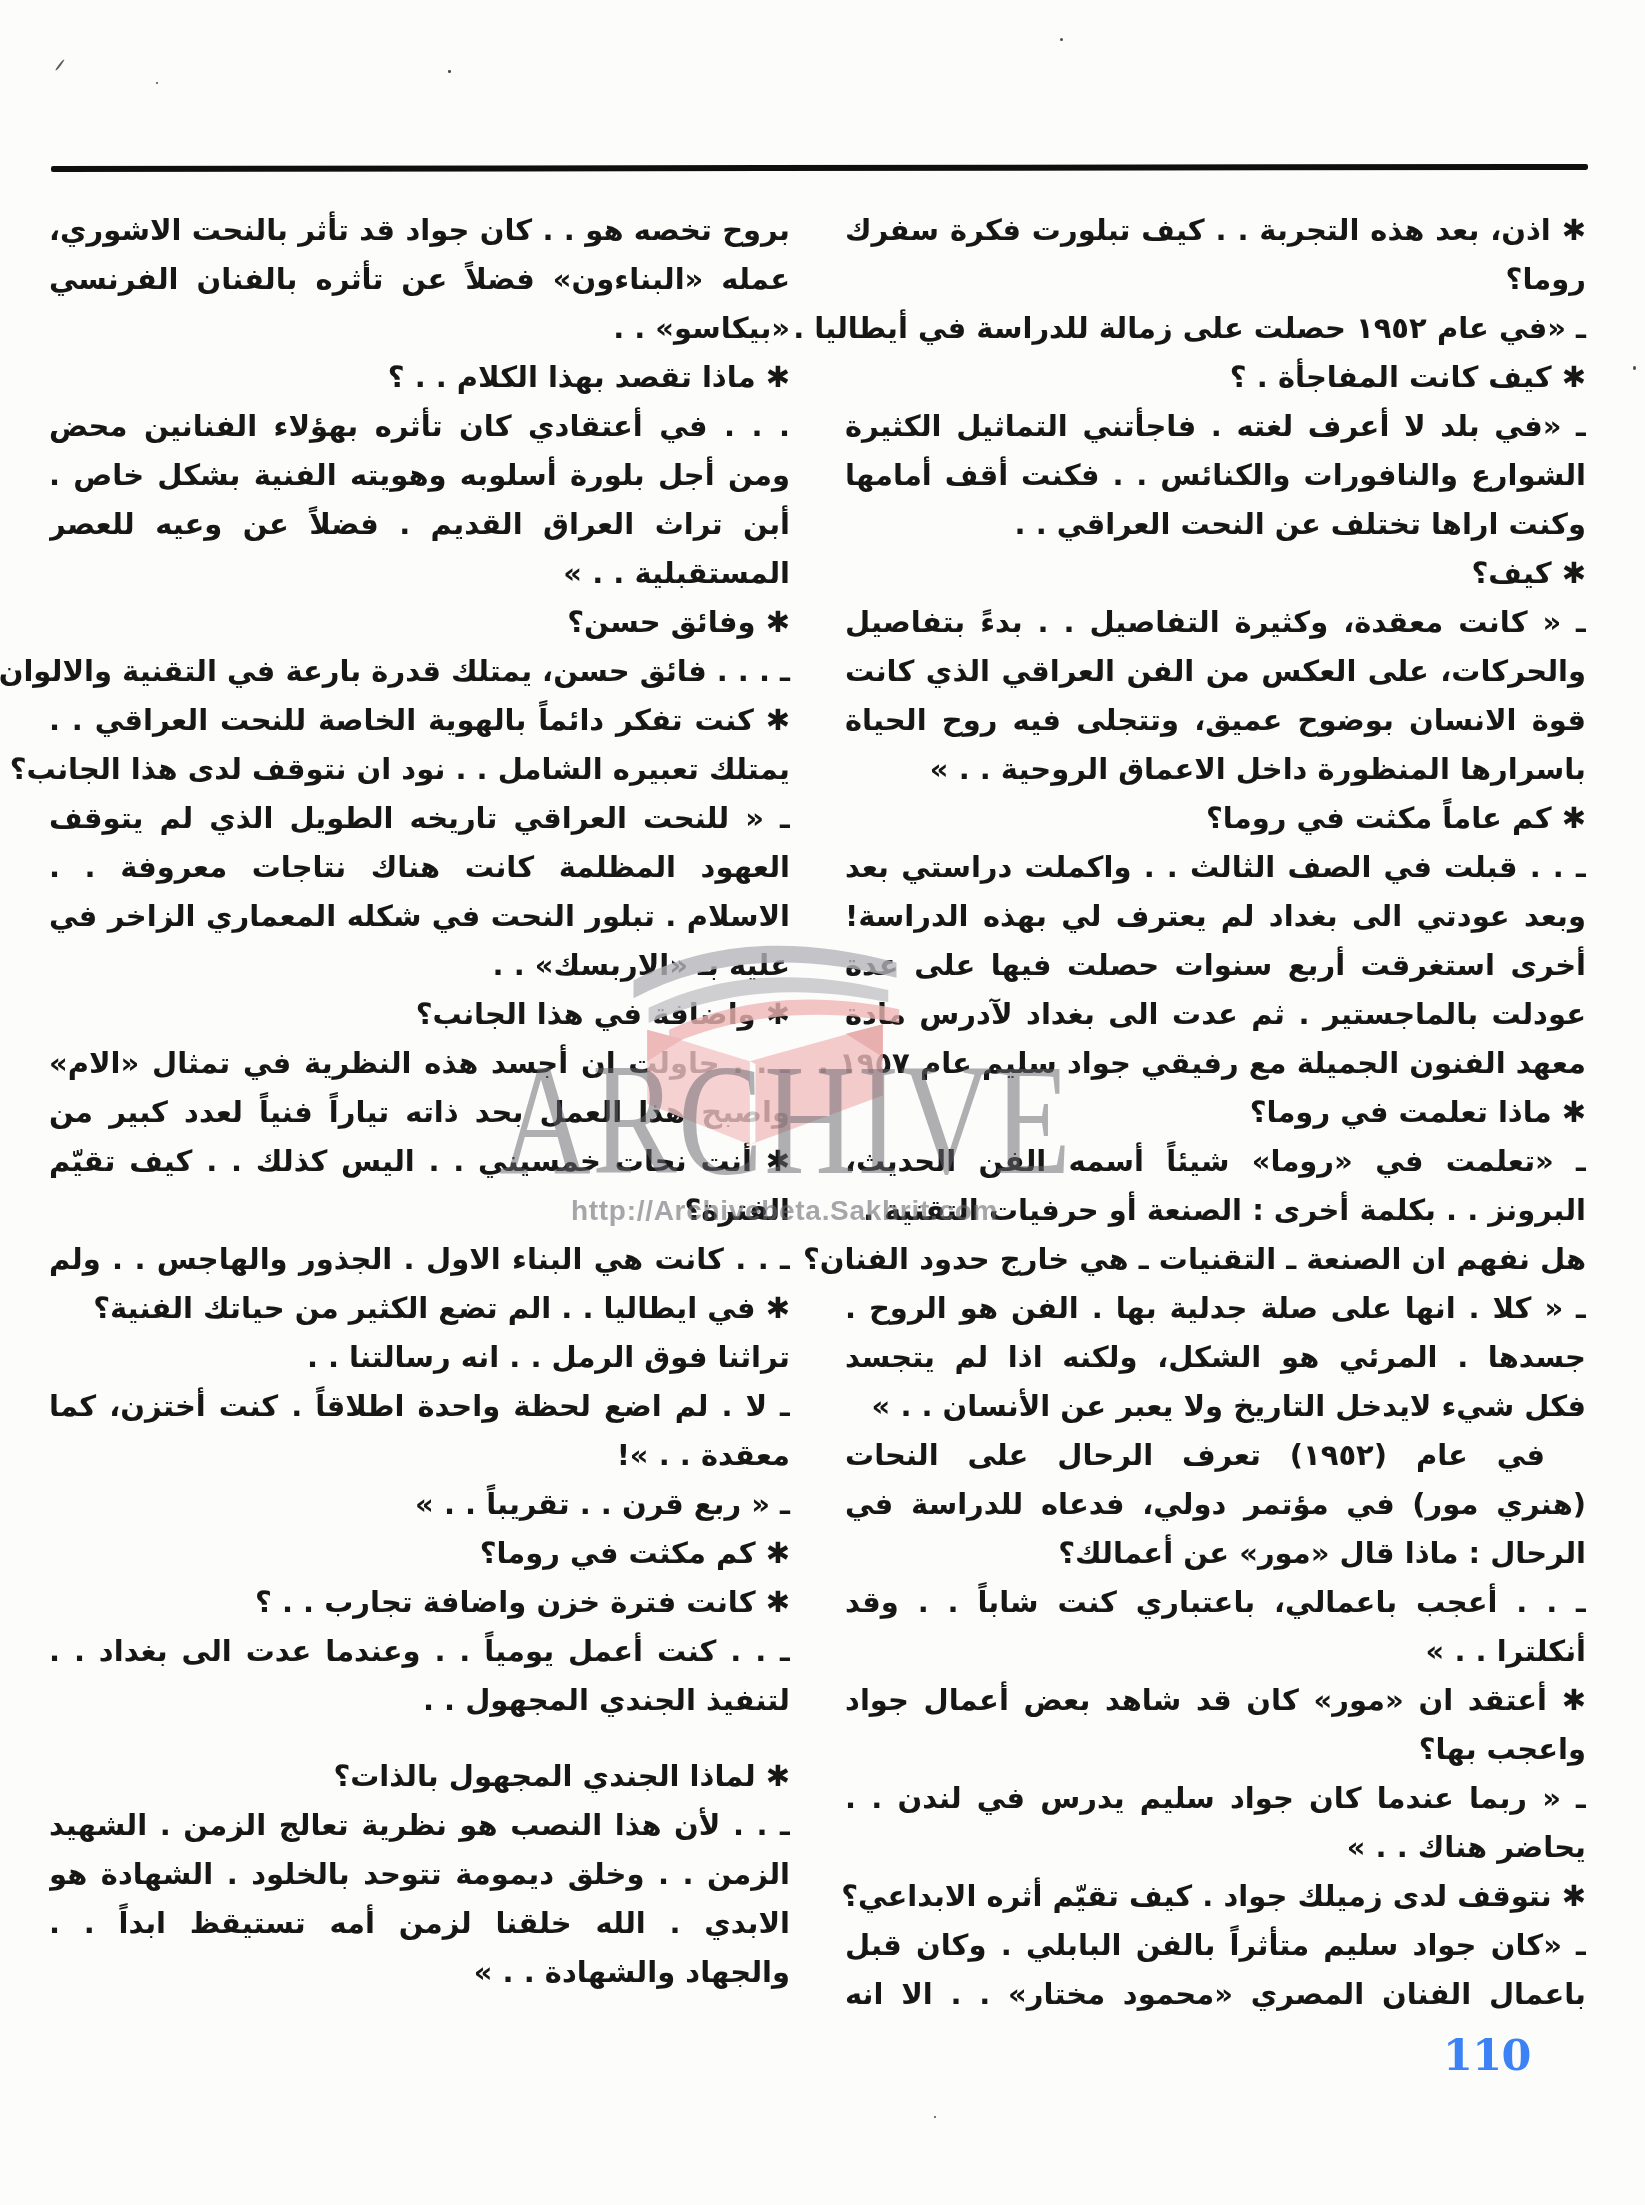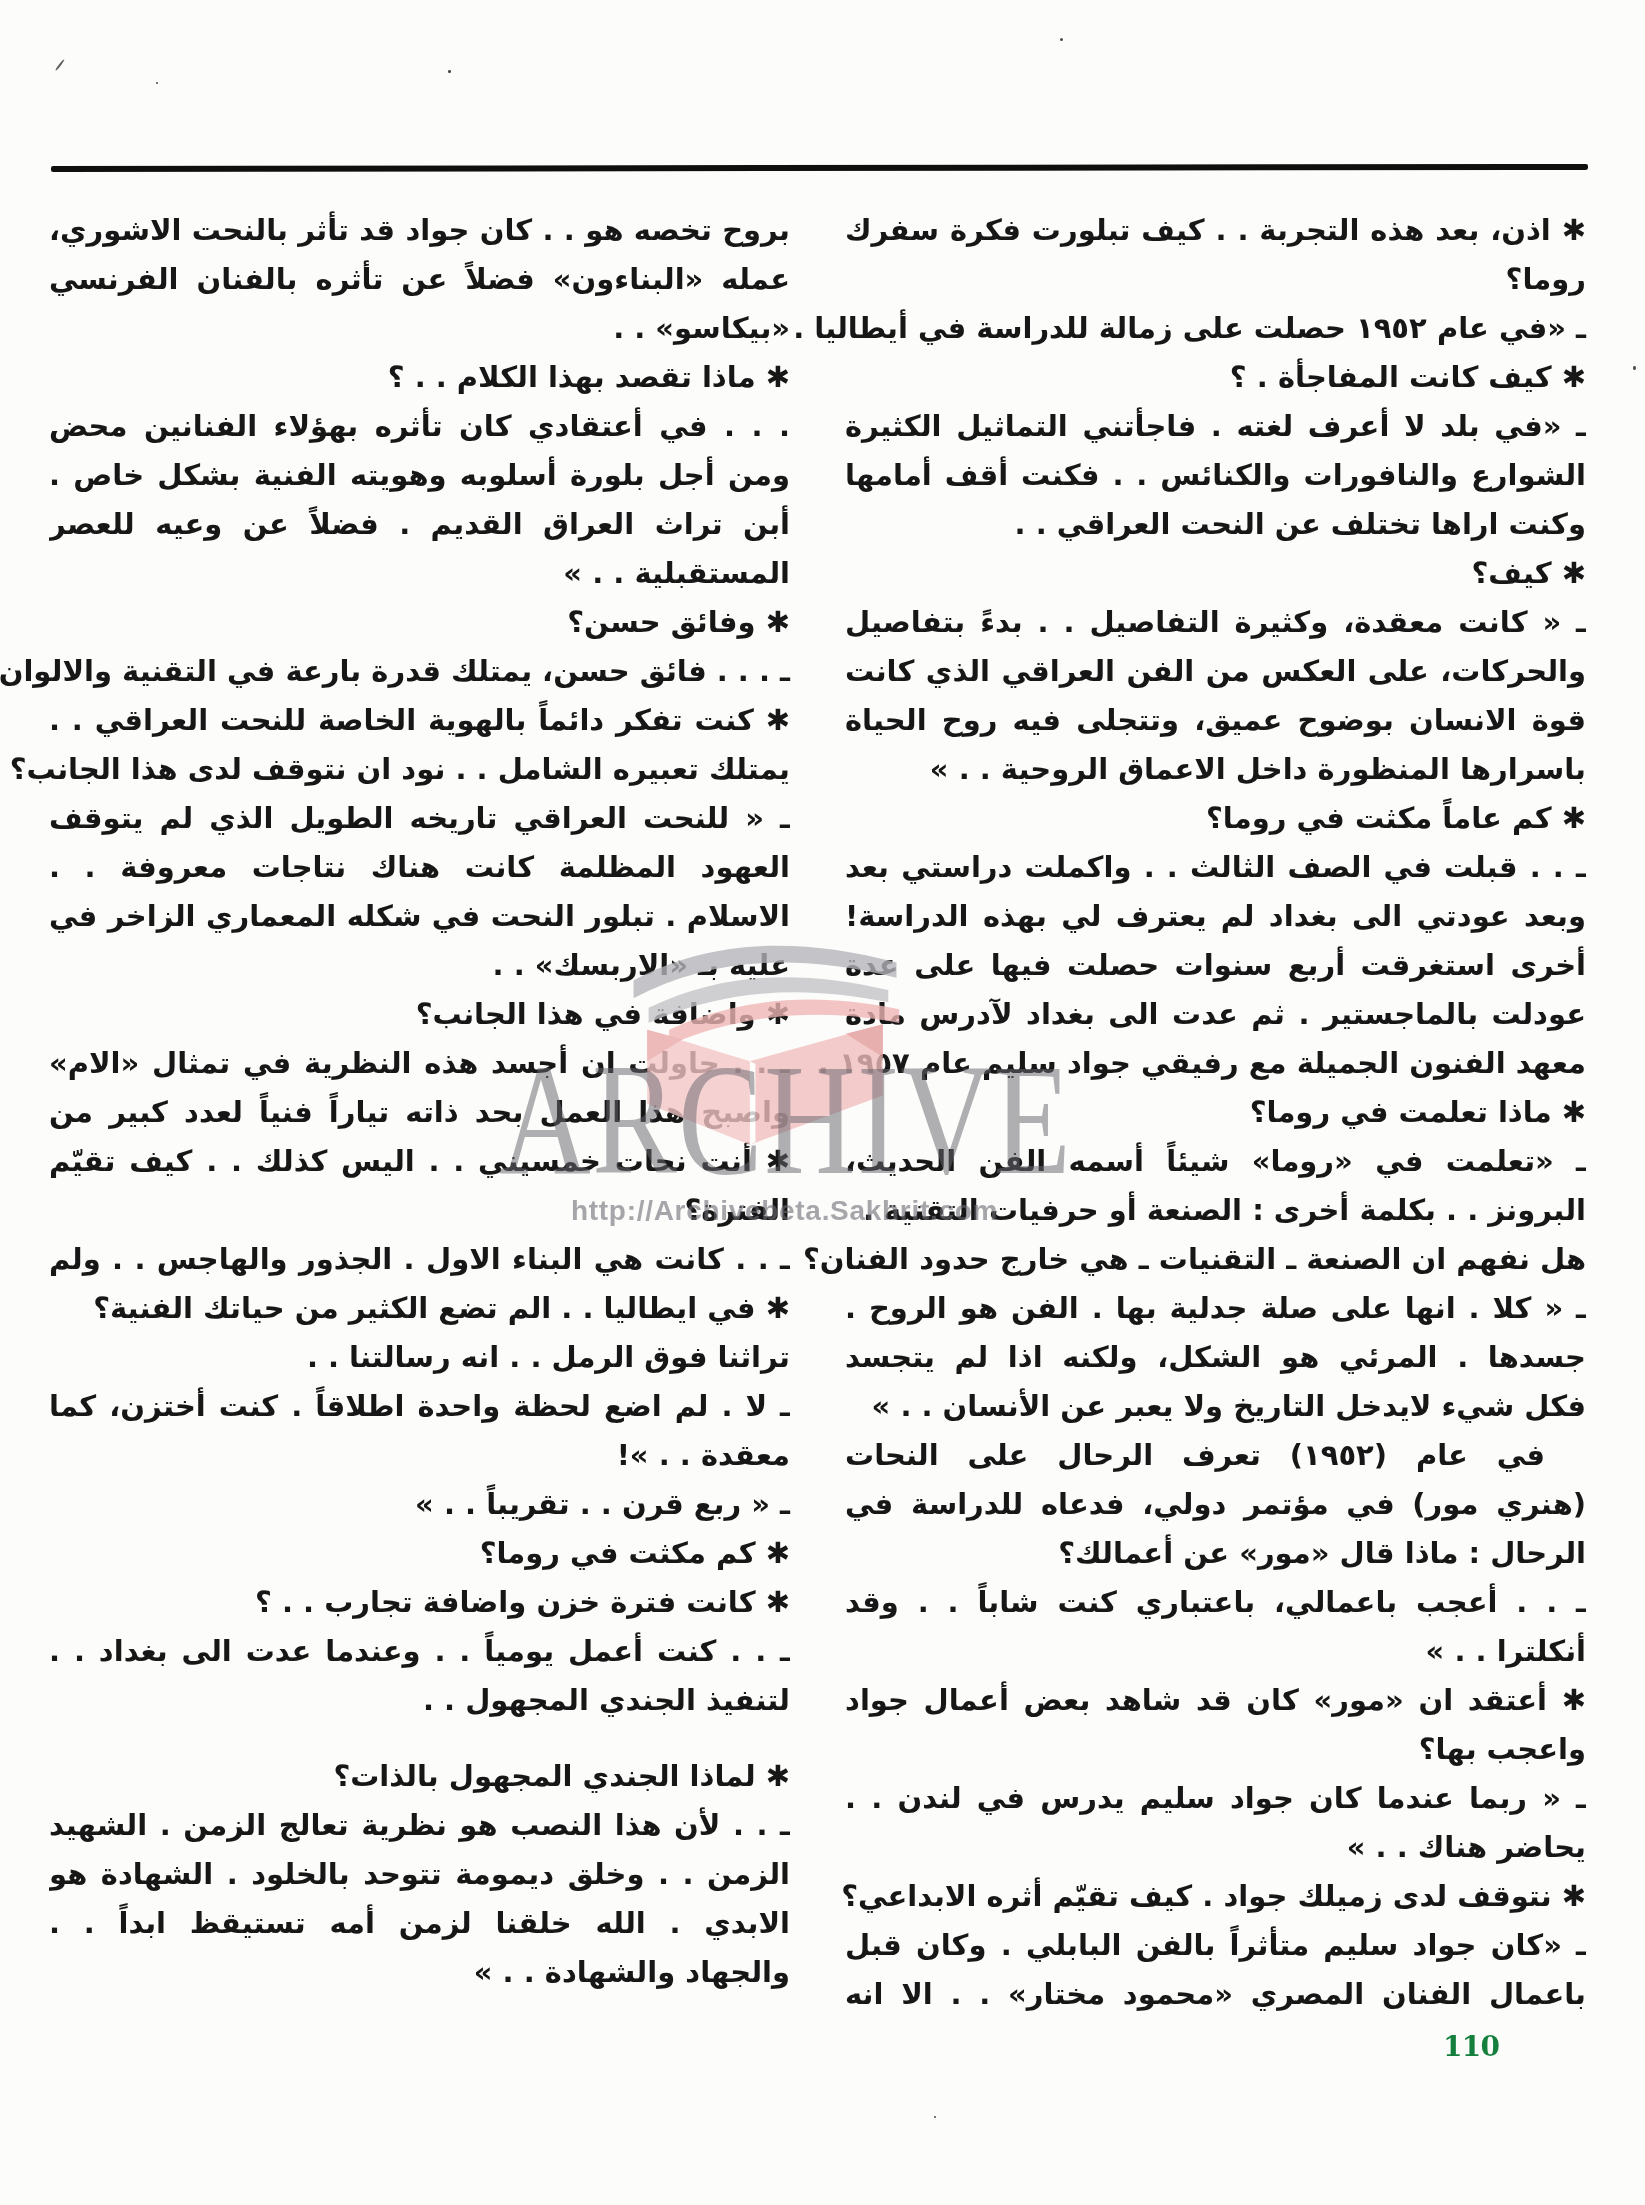--- a/index.html
+++ b/index.html
@@ -46,21 +46,21 @@
   }
   #wm-url{
     position:absolute;left:555px;top:1195px;
     font-family:"Liberation Sans",sans-serif;font-weight:700;
     font-size:28px;color:rgba(108,108,116,0.60);
     letter-spacing:0.7px;white-space:nowrap;
   }
   .page-number{
     position:absolute;left:1443px;top:2030px;
     font-family:"DejaVu Serif",serif;font-weight:700;
-    font-size:28px;color:#15803d;letter-spacing:-0.7px;
+    font-size:43px;color:#3b82f6;letter-spacing:-0.7px;
   }
   .speck{position:absolute;background:#4a4a4a;border-radius:50%;}
   .s1{left:1060px;top:38px;width:3.4px;height:3.4px;}
   .s2{left:448px;top:70px;width:2.7px;height:2.7px;}
   .s3{left:156px;top:82px;width:2.1px;height:2.1px;}
   .s4{left:1633px;top:366px;width:2.7px;height:4.1px;}
   .s5{left:59px;top:58px;width:2.1px;height:13.7px;transform:rotate(38deg);background:#5a5a5a;}
   .s6{left:934px;top:2116px;width:2.1px;height:2.1px;}
 </style>
 </head>

